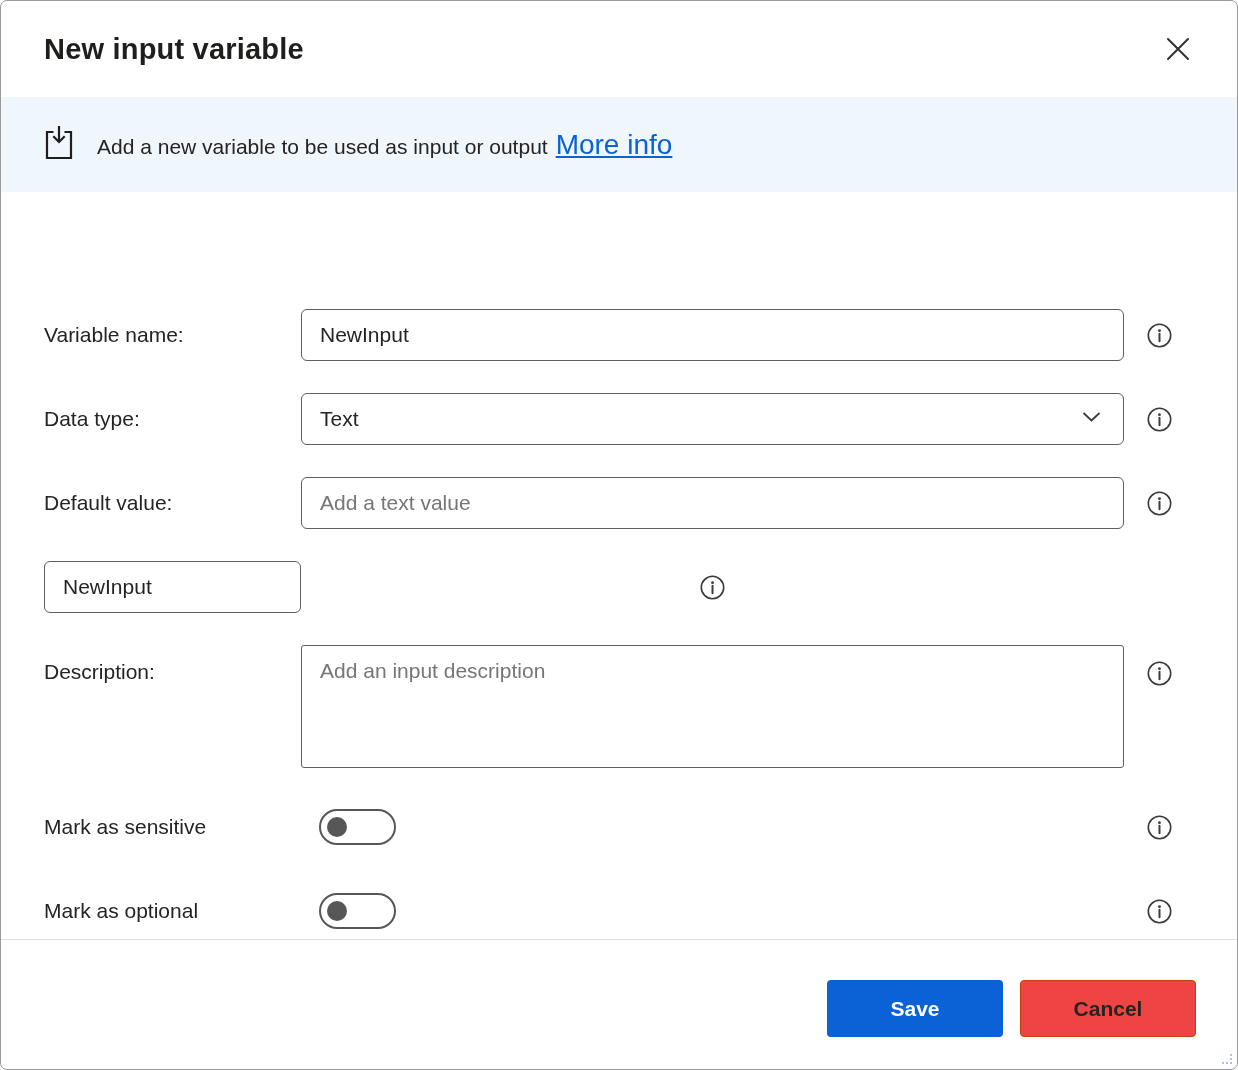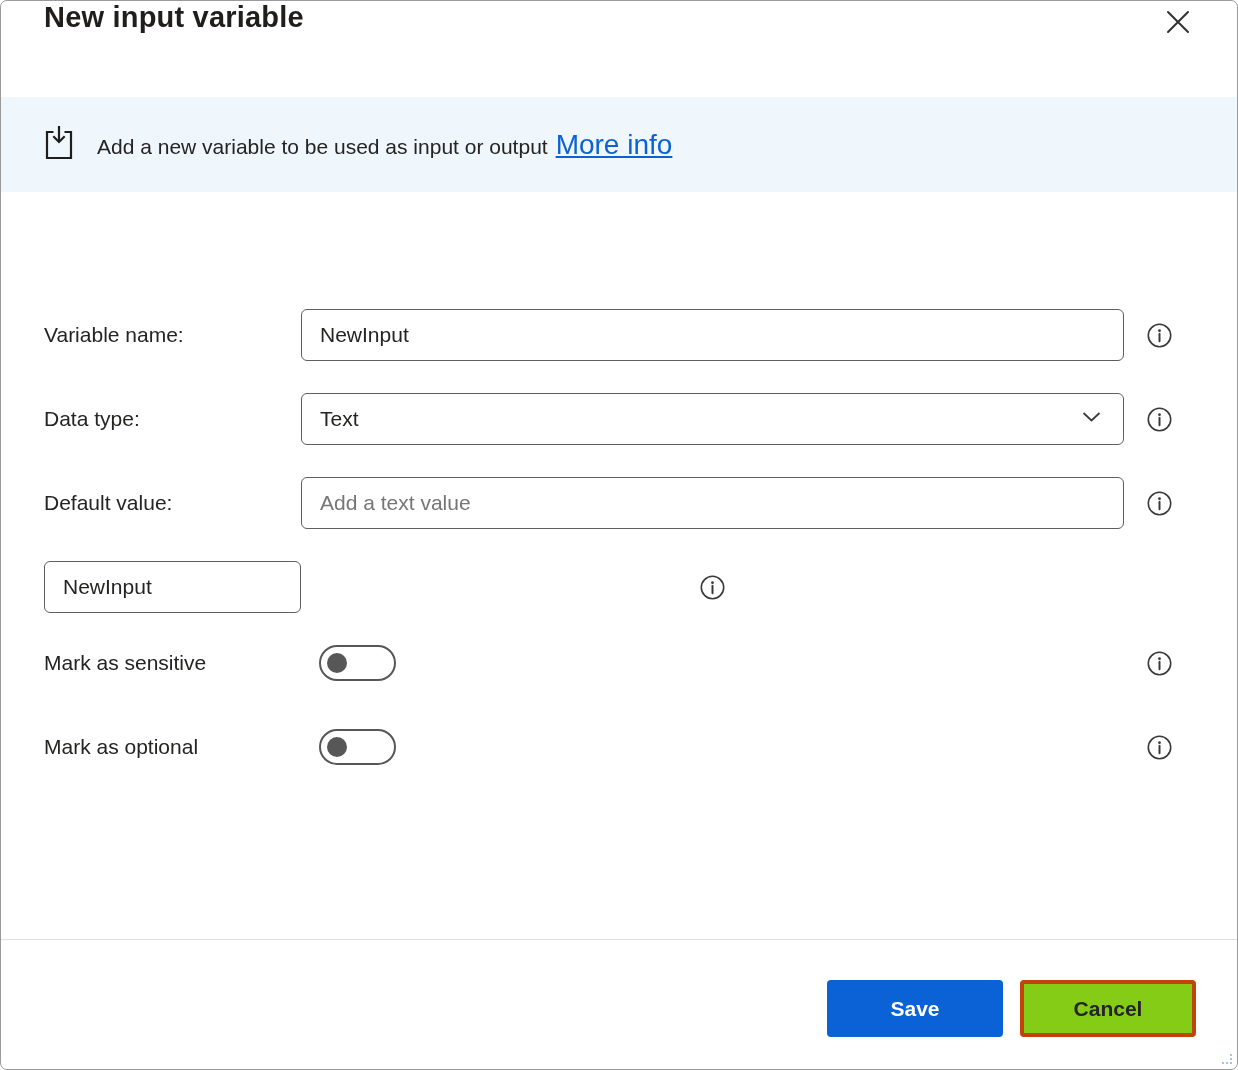--- a/index.html
+++ b/index.html
@@ -19,21 +19,21 @@
     background: #fff;
     border: 1px solid #9a9a9a;
     border-radius: 7px;
     overflow: hidden;
     display: flex; flex-direction: column;
     position: relative;
   }
   
   .dialog-header {
     height: 96px; flex: 0 0 auto;
-    display: flex; align-items: flex-start; justify-content: space-between;
+    display: flex; align-items: center; justify-content: space-between;
     padding: 0 38px 0 43px;
   }
   .dialog-title { font-size: 29px; font-weight: 700; color: #1f1e1d; letter-spacing: .2px; }
   .close-btn { background: none; border: none; cursor: pointer; padding: 8px; line-height: 0; }
   
   .banner {
     height: 95px; flex: 0 0 auto;
     background: var(--banner-bg);
     display: flex; align-items: center;
     padding: 0 43px; gap: 23px;
@@ -103,21 +103,21 @@
   }
   .btn {
     height: 57px; min-width: 176px;
     font-size: 21px; font-weight: 700;
     border-radius: 4px;
     cursor: pointer;
     font-family: "Liberation Sans", sans-serif;
     padding: 0 24px;
   }
   .btn-primary { background: var(--accent); color: #fff; border: none; }
-  .btn-secondary { background: #84cc16; color: #252423; border: 4px solid #c2410c; }
+  .btn-secondary { background: #ef4444; color: #252423; border: 1px solid #c2410c; }
   
   .resize-grip { position: absolute; right: 3px; bottom: 3px; cursor: nwse-resize; line-height: 0; }
 </style>
 </head>
 <body>
 
 <div class="dialog">
 
   <div class="dialog-header">
     <div class="dialog-title">New input variable</div>
@@ -208,20 +208,35 @@
         <button class="info-btn">
           <svg width="25" height="25" viewBox="0 0 25 25">
               <circle cx="12.5" cy="12.5" r="11.2" fill="none" stroke="#3B3A39" stroke-width="1.6"></circle>
               <circle cx="12.5" cy="7.7" r="1.4" fill="#3B3A39"></circle>
               <path d="M12.5 10.8 V18.3" stroke="#3B3A39" stroke-width="2" stroke-linecap="round"></path>
             </svg>
         </button>
       </div>
     </div>
 
+    <div class="row row-top row-desc">
+      <label class="lbl">Description:</label>
+      <div class="ctrl">
+        <textarea class="txtarea" placeholder="Add an input description" style=""></textarea>
+      </div>
+      <div class="info-cell">
+        <button class="info-btn">
+          <svg width="25" height="25" viewBox="0 0 25 25">
+              <circle cx="12.5" cy="12.5" r="11.2" fill="none" stroke="#3B3A39" stroke-width="1.6"></circle>
+              <circle cx="12.5" cy="7.7" r="1.4" fill="#3B3A39"></circle>
+              <path d="M12.5 10.8 V18.3" stroke="#3B3A39" stroke-width="2" stroke-linecap="round"></path>
+            </svg>
+        </button>
+      </div>
+    </div>
 
     <div class="row row-toggle1">
       <label class="lbl">Mark as sensitive</label>
       <div class="ctrl">
         <div class="toggle" role="switch" aria-checked="false">
           <span class="knob"></span>
         </div>
       </div>
       <div class="info-cell">
         <button class="info-btn">

